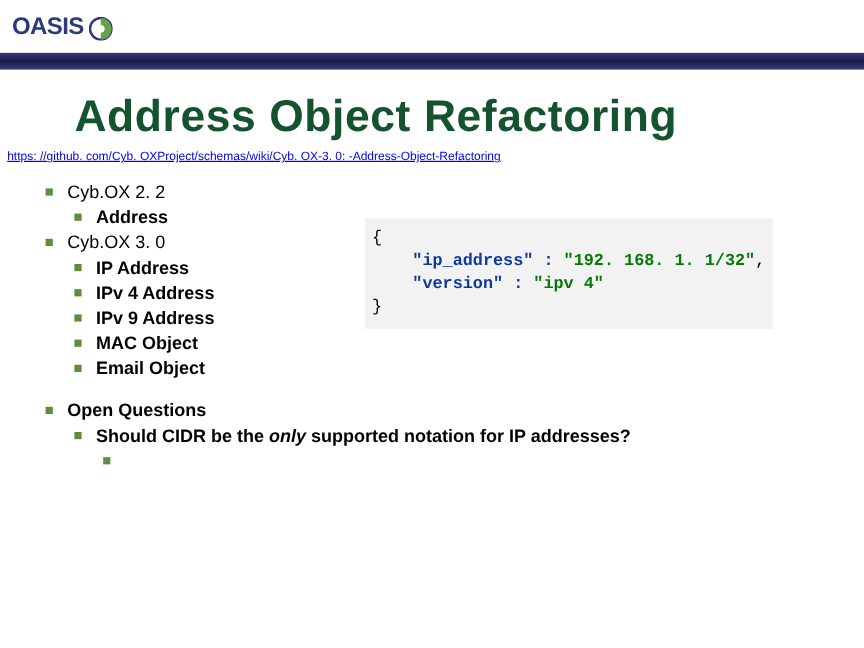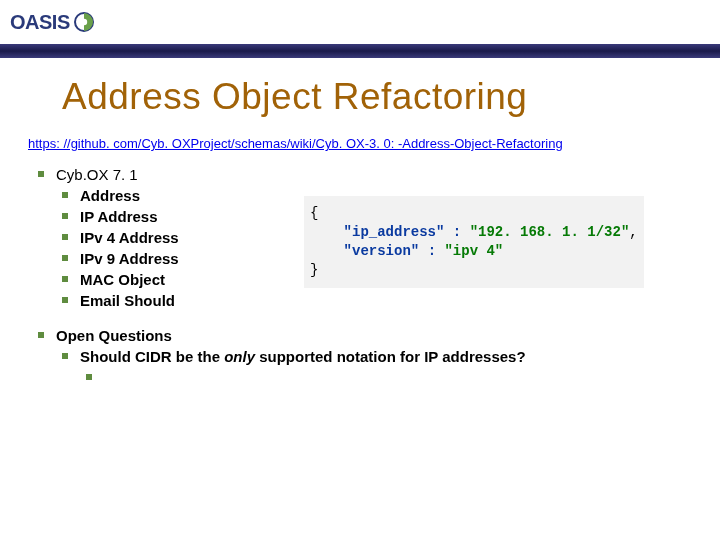--- a/index.html
+++ b/index.html
@@ -1,27 +1,27 @@
 <!DOCTYPE html>
 <html><head>
 <meta charset="utf-8">
 <style>
   * { margin: 0; padding: 0; box-sizing: border-box; }
   html, body { width: 720px; height: 540px; background: #fff; font-family: Arial, Helvetica, sans-serif; overflow: hidden; }
 
   .logo-bar { height: 44px; display: flex; align-items: center; padding-left: 10px; }
-  .logo { display: flex; align-items: center; gap: 4px; }
+  .logo { display: flex; align-items: flex-end; gap: 4px; }
   .logo-text { font-weight: 800; color: #2a3a7a; font-size: 20px; letter-spacing: -0.5px; }
   .logo-mark { width: 20px; height: 20px; position: relative; }
   .logo-mark svg { width: 20px; height: 20px; display: block; }
   .grad-bar { height: 14px; background: linear-gradient(#3a3a7a 0%, #1a1a4a 50%, #3a3a7a 100%); }
 
-  .title { font-family: Impact, 'Arial Black', sans-serif; font-weight: 400; font-size: 37px; color: #a16207; margin: 18px 0 16px 62px; letter-spacing: 0.5px; }
+  .title { font-family: Impact, 'Arial Black', sans-serif; font-weight: 700; font-size: 37px; color: #14532d; margin: 18px 0 2px 62px; letter-spacing: 0.5px; }
 
-  .link { color: #0000ee; text-decoration: underline; font-size: 13px; margin-left: 28px; display: inline-block; }
+  .link { color: #0000ee; text-decoration: underline; font-size: 10px; margin-left: 6px; display: inline-block; }
 
   .content { margin: 12px 0 0 32px; font-size: 15px; color: #000; position: relative; }
 
   ul { list-style: none; }
   li { position: relative; padding-left: 24px; line-height: 1.4; }
   li .bullet { position: absolute; left: 6px; top: 7px; width: 6px; height: 6px; background: #5f8c3f; }
   li.sub { margin-left: 24px; }
   li.sub2 { margin-left: 48px; }
 
   .section-gap { height: 14px; }
@@ -62,27 +62,28 @@
 <a class="link" href="#">https: //github. com/Cyb. OXProject/schemas/wiki/Cyb. OX-3. 0: -Address-Object-Refactoring</a>
 
 <div class="content">
 
   <div class="snippet"><span>{</span>
     <span class="key">"ip_address"</span> <span class="colon">:</span> <span class="str">"192. 168. 1. 1/32"</span><span>,</span>
     <span class="key">"version"</span> <span class="colon">:</span> <span class="str">"ipv 4"</span>
 <span>}</span></div>
 
   <ul>
-    <li><span class="bullet"></span><span>Cyb.OX 7. 1</span></li>
+    <li><span class="bullet"></span><span>Cyb.OX 2. 2</span></li>
     <li class="sub"><span class="bullet"></span><b>Address</b></li>
+    <li><span class="bullet"></span><span>Cyb.OX 3. 0</span></li>
     <li class="sub"><span class="bullet"></span><b>IP Address</b></li>
     <li class="sub"><span class="bullet"></span><b>IPv 4 Address</b></li>
     <li class="sub"><span class="bullet"></span><b>IPv 9 Address</b></li>
     <li class="sub"><span class="bullet"></span><b>MAC Object</b></li>
-    <li class="sub"><span class="bullet"></span><b>Email Should</b></li>
+    <li class="sub"><span class="bullet"></span><b>Email Object</b></li>
   </ul>
 
   <div class="section-gap"></div>
 
   <ul>
     <li><span class="bullet"></span><b>Open Questions</b></li>
     <li class="sub"><span class="bullet"></span><b><span>Should CIDR be the </span><em>only</em><span> supported notation for IP addresses?</span></b></li>
     <li class="sub2"><span class="bullet"></span></li>
   </ul>
 

